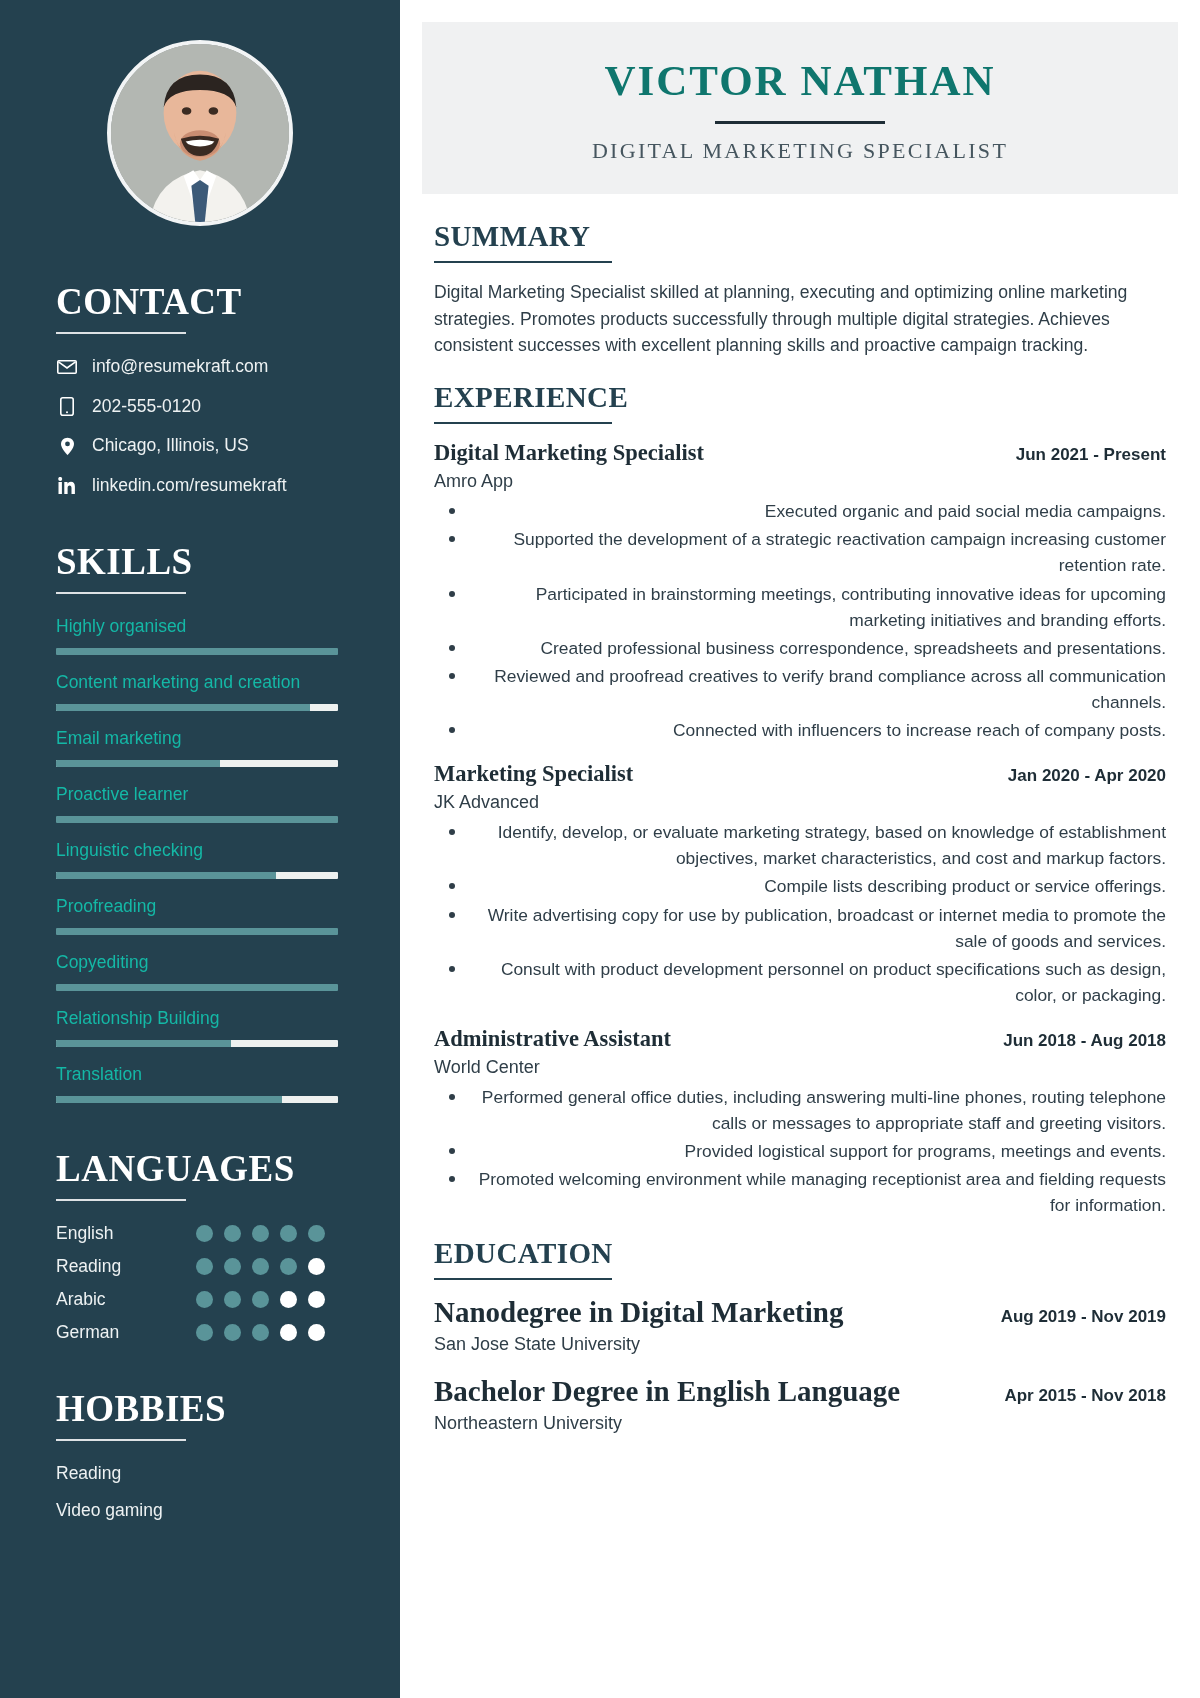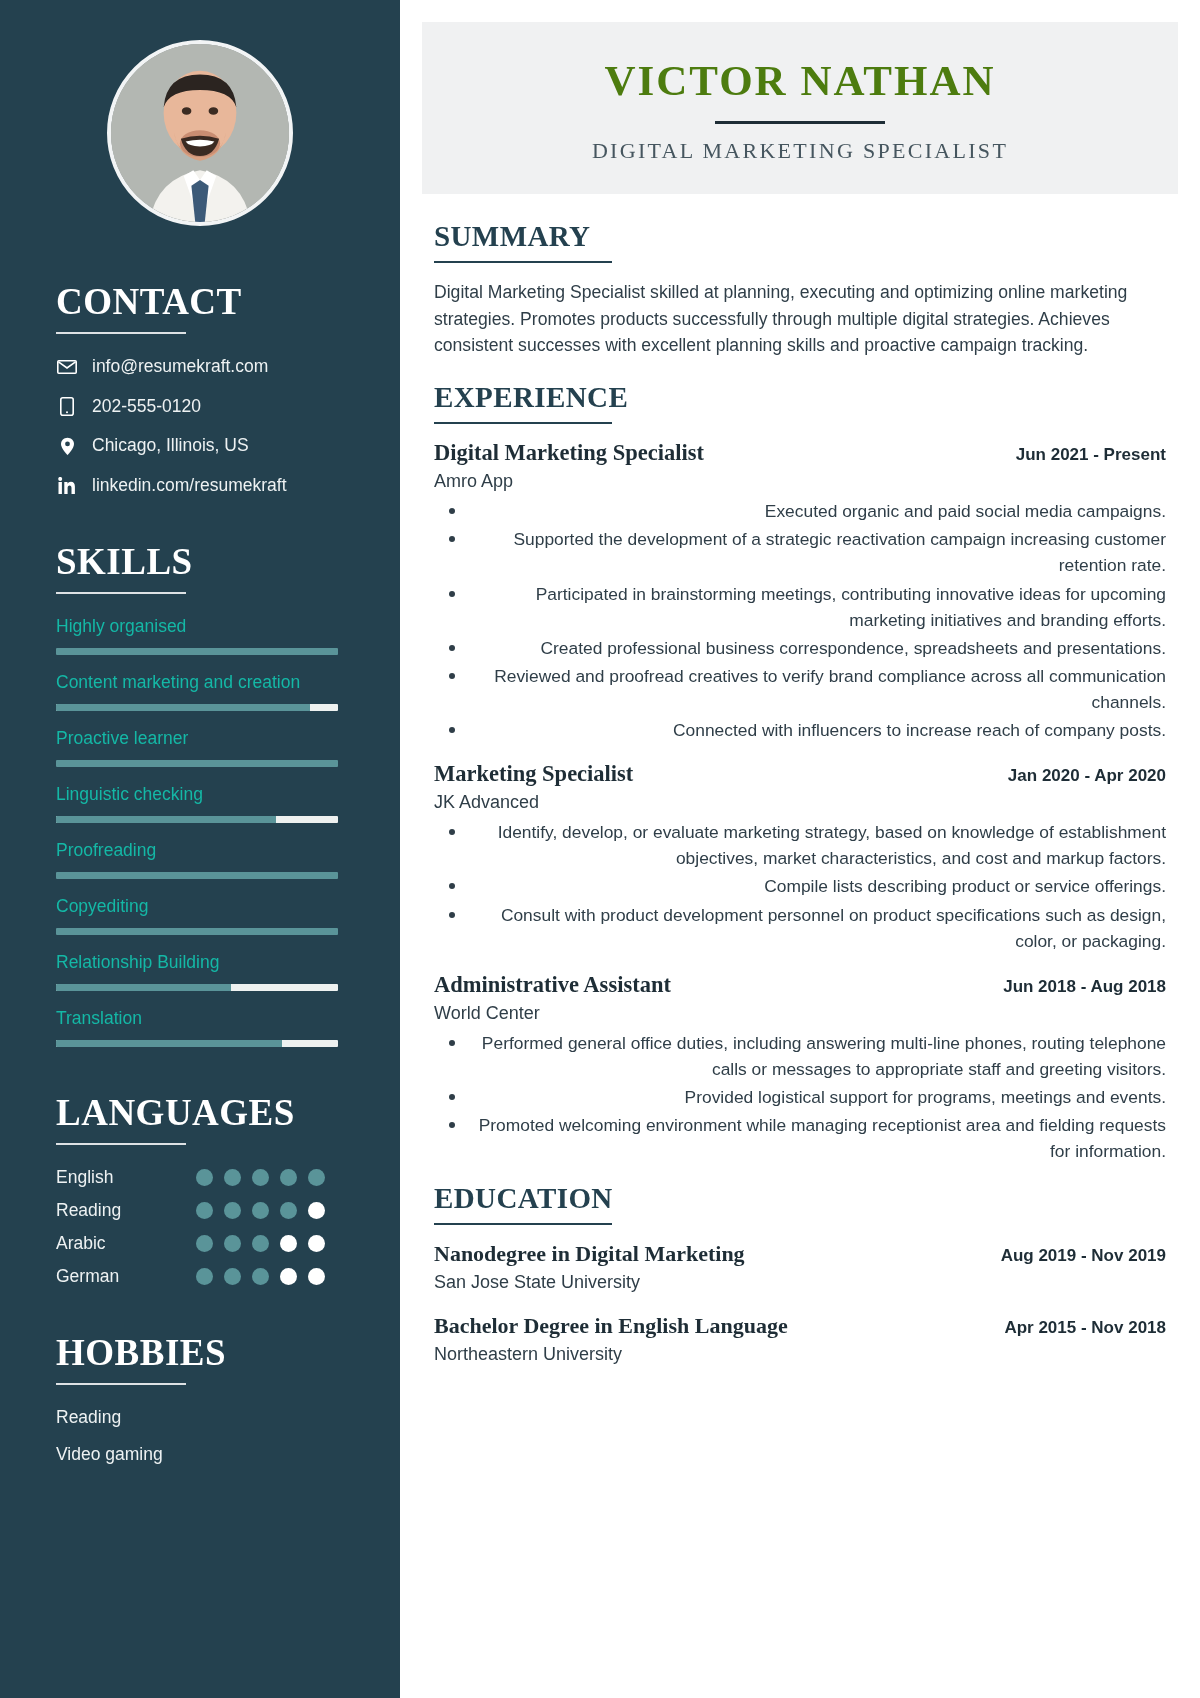--- a/index.html
+++ b/index.html
@@ -74,21 +74,21 @@
     background: #f0f1f2;
     margin: 22px 22px 0 22px;
     padding: 34px 20px 30px 20px;
     text-align: center;
   }
   .name {
     font-family: "Liberation Serif", serif;
     font-weight: bold;
     font-size: 43px;
     letter-spacing: 2px;
-    color: #4d7c0f;
+    color: #0f766e;
   }
   .name-rule { width: 170px; height: 3px; background:#1e2d36; margin: 16px auto 14px auto; }
   .role {
     font-family: "Liberation Serif", serif;
     font-size: 22px;
     letter-spacing: 2.3px;
     color: #46565f;
   }
 
   .body { padding: 26px 34px 0 34px; }
@@ -123,21 +123,21 @@
   }
   ul.bullets li:before {
     content:"";
     position:absolute; left: 15px; top: 10px;
     width: 6px; height: 6px; border-radius:50%;
     background:#2f3e48;
   }
   .sec-gap { margin-top: 22px; }
   .edu { margin-bottom: 20px; }
   .edu-head { display:flex; align-items: baseline; justify-content: space-between; }
-  .edu-title { font-family:"Liberation Serif", serif; font-weight:bold; font-size: 22px; color:#1e2d36; }
+  .edu-title { font-family:"Liberation Serif", serif; font-weight:bold; font-size: 29px; color:#1e2d36; }
   .edu-date { font-size: 17px; font-weight: bold; color:#1e2d36; white-space: nowrap; }
   .edu-school { font-size: 18px; color:#2f3e48; margin-top: 5px; }
 </style>
 </head>
 <body>
 
 <div class="page">
 
   <aside class="sidebar">
 
@@ -217,20 +217,26 @@
               <i style="width:100%"></i>
             </div>
           </div>
           <div class="skill">
             <div class="skill-label">Content marketing and creation</div>
             <div class="bar">
               <i style="width:90%"></i>
             </div>
           </div>
           <div class="skill">
+            <div class="skill-label">Email marketing</div>
+            <div class="bar">
+              <i style="width:58%"></i>
+            </div>
+          </div>
+          <div class="skill">
             <div class="skill-label">Proactive learner</div>
             <div class="bar">
               <i style="width:100%"></i>
             </div>
           </div>
           <div class="skill">
             <div class="skill-label">Linguistic checking</div>
             <div class="bar">
               <i style="width:78%"></i>
             </div>
@@ -357,20 +363,21 @@
             </div>
             <div class="job">
               <div class="job-head">
                 <div class="job-title">Marketing Specialist</div>
                 <div class="job-date">Jan 2020 - Apr 2020</div>
               </div>
               <div class="job-company">JK Advanced</div>
               <ul class="bullets">
                 <li>Identify, develop, or evaluate marketing strategy, based on knowledge of establishment objectives, market characteristics, and cost and markup factors.</li>
                 <li>Compile lists describing product or service offerings.</li>
+                <li>Write advertising copy for use by publication, broadcast or internet media to promote the sale of goods and services.</li>
                 <li>Consult with product development personnel on product specifications such as design, color, or packaging.</li>
               </ul>
             </div>
             <div class="job">
               <div class="job-head">
                 <div class="job-title">Administrative Assistant</div>
                 <div class="job-date">Jun 2018 - Aug 2018</div>
               </div>
               <div class="job-company">World Center</div>
               <ul class="bullets">

